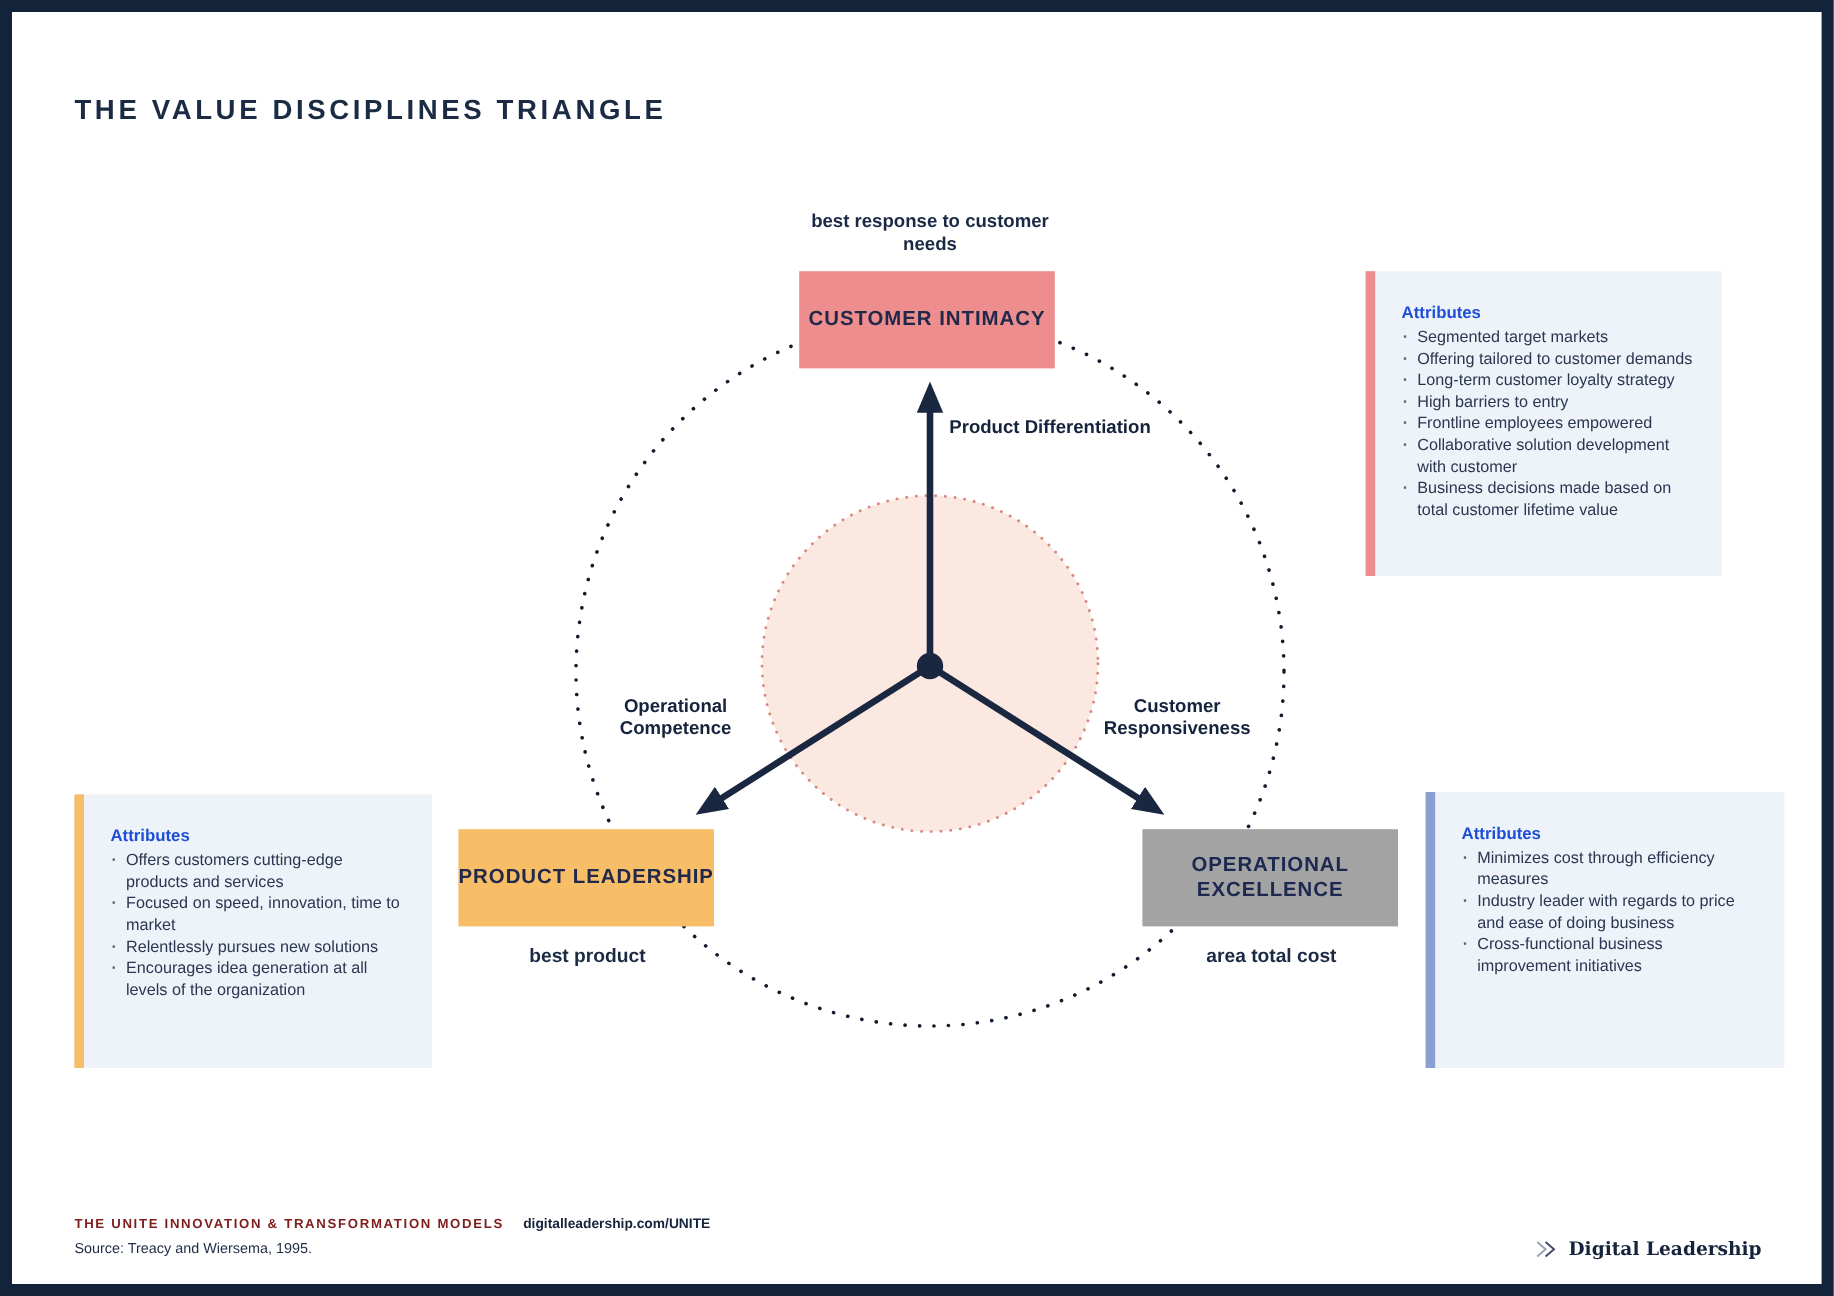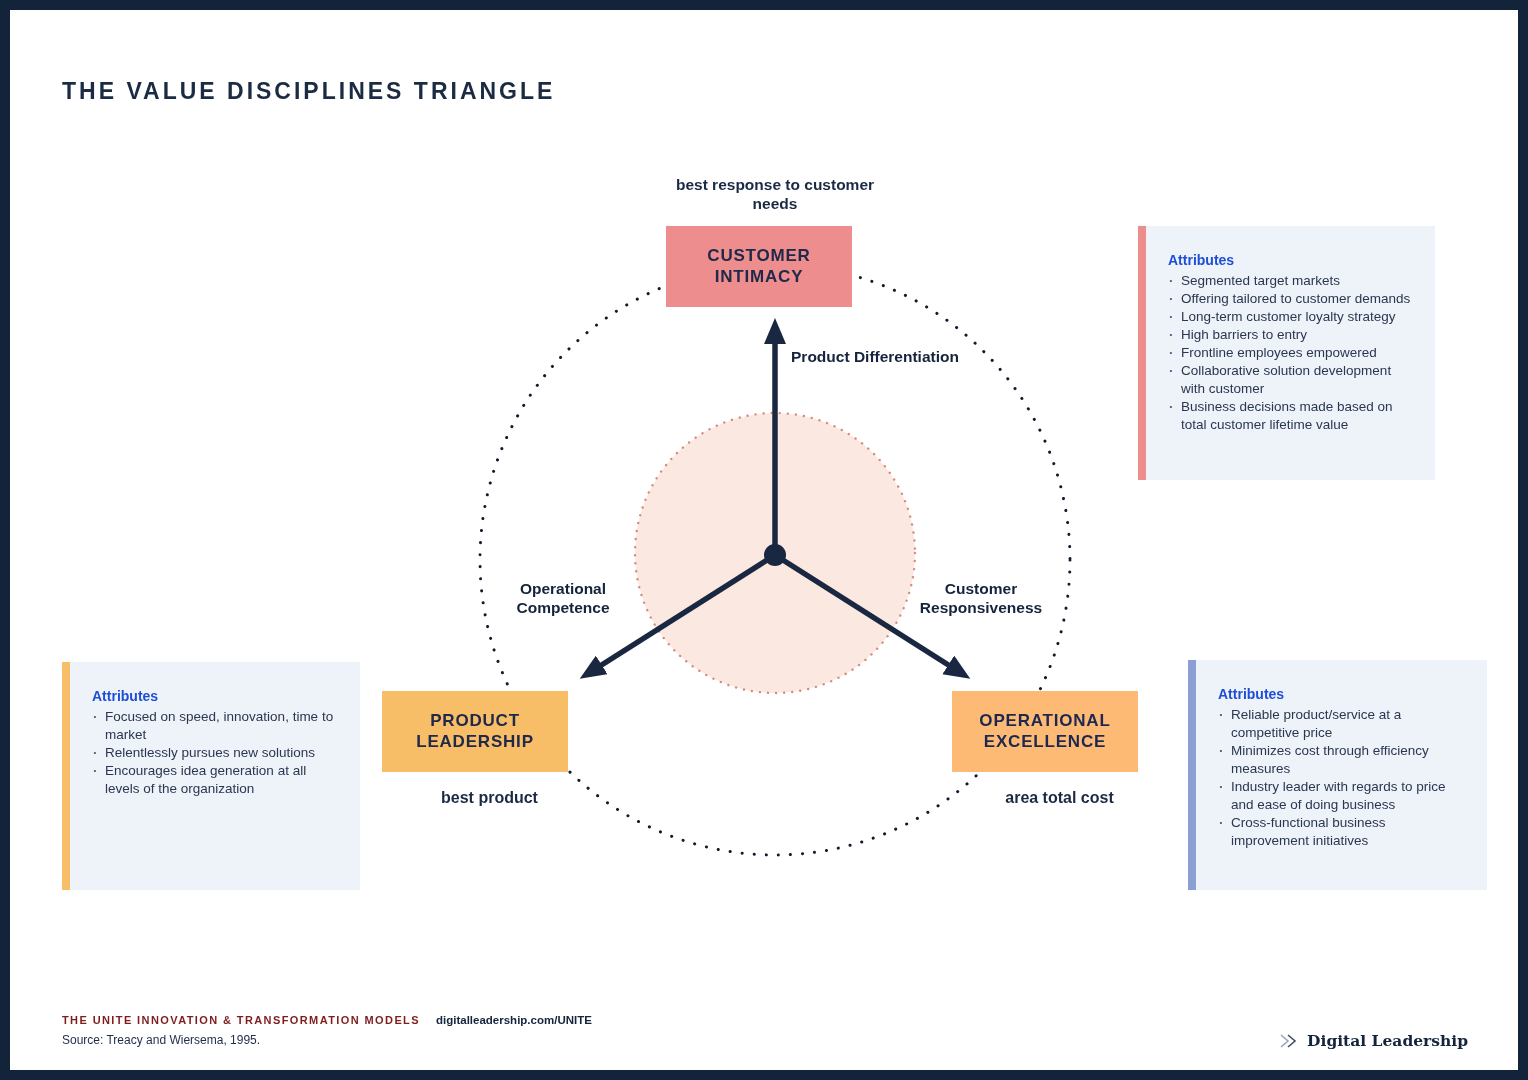--- a/index.html
+++ b/index.html
@@ -13,25 +13,25 @@
   #page-title{left:52px;top:68px;font-size:23px;font-weight:700;letter-spacing:3px;color:#1b2b44;}
   
   .legend-row{display:flex;align-items:flex-start;gap:14px;width:330px;}
   .legend-marker{width:24px;height:24px;border-radius:50%;flex:0 0 auto;box-sizing:border-box;margin-top:2px;}
   .marker-min{background:#f8ded6;border:2px dotted #e8a795;}
   .marker-ind{background:#ffffff;border:2px dotted #5b6375;}
   .legend-text{font-size:16.5px;font-weight:700;line-height:1.06;color:#1d2a44;}
   
   #diagram-svg{position:absolute;left:0;top:0;z-index:1;}
   
-  .disc-box{z-index:2;width:186px;height:81px;display:flex;align-items:center;justify-content:center;
+  .disc-box{z-index:2;width:213px;height:81px;display:flex;align-items:center;justify-content:center;
     text-align:center;font-weight:700;font-size:17px;letter-spacing:0.8px;line-height:1.2;color:#20294a;}
   #box-ci{left:656px;top:216px;background:#ee8d8d;}
   #box-pl{left:372px;top:681px;background:#f8bd67;}
-  #box-oe{left:942px;top:681px;background:#fdba74;color:#1c2850;}
+  #box-oe{left:942px;top:681px;background:#a3a3a3;color:#1c2850;}
   
   .caption{font-weight:700;font-size:15.5px;line-height:1.2;text-align:center;color:#1b2a44;z-index:2;}
   #cap-top{left:655px;top:166px;width:220px;}
   #cap-best-product{left:372px;top:778px;width:215px;font-size:16px;}
   #cap-best-cost{left:942px;top:778px;width:215px;font-size:16px;}
   .axis-label{font-weight:700;font-size:15.5px;line-height:1.22;text-align:center;color:#15233c;z-index:2;}
   #axis-top{left:780px;top:338px;width:170px;}
   #axis-left{left:463px;top:570px;width:180px;}
   #axis-right{left:881px;top:570px;width:180px;}
   
@@ -105,33 +105,33 @@
           <li>Business decisions made based on total customer lifetime value</li>
         </ul>
     </div>
   </div>
 
   <div class="abs panel" id="panel-pl">
     <div class="panel-bar bar-pl"></div>
     <div class="panel-body">
       <p class="panel-title">Attributes</p>
       <ul class="panel-list">
+          <li>Offers customers cutting-edge products and services</li>
           <li>Focused on speed, innovation, time to market</li>
           <li>Relentlessly pursues new solutions</li>
           <li>Encourages idea generation at all levels of the organization</li>
         </ul>
     </div>
   </div>
 
   <div class="abs panel" id="panel-oe">
     <div class="panel-bar bar-oe"></div>
     <div class="panel-body">
       <p class="panel-title">Attributes</p>
       <ul class="panel-list">
-          <li>Reliable product/service at a competitive price</li>
           <li>Minimizes cost through efficiency measures</li>
           <li>Industry leader with regards to price and ease of doing business</li>
           <li>Cross-functional business improvement initiatives</li>
         </ul>
     </div>
   </div>
 
   <div class="abs" id="footer-line1">
     <span id="footer-series">THE UNITE INNOVATION &amp; TRANSFORMATION MODELS</span>
     <span id="footer-url">digitalleadership.com/UNITE</span>

